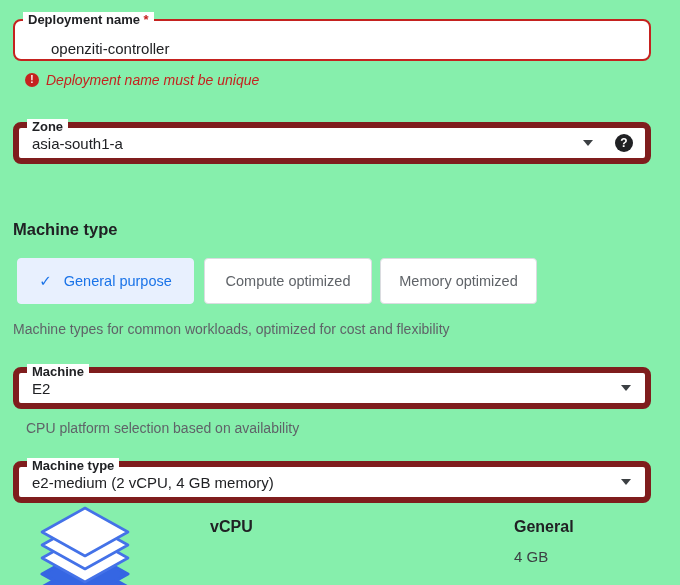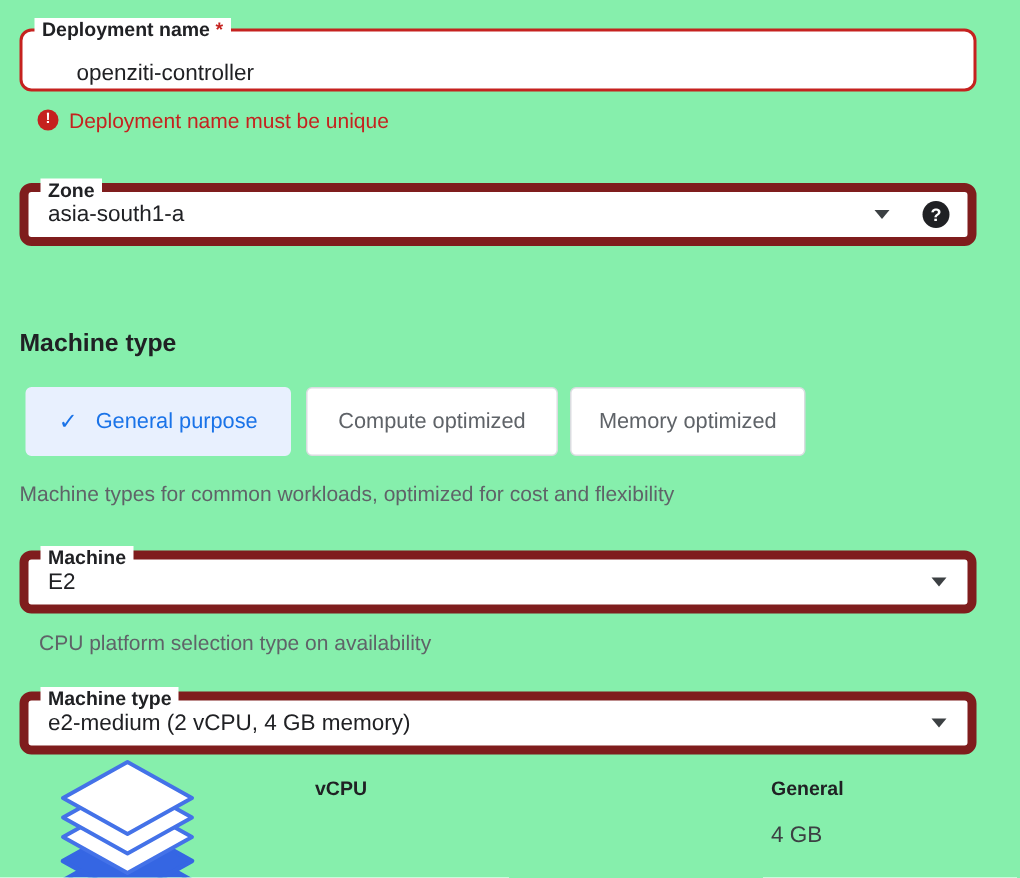--- a/index.html
+++ b/index.html
@@ -39,36 +39,36 @@
     width:18px; height:18px; border-radius:50%; background:#202124;
     color:#fff; font-size:12px; font-weight:bold; text-align:center; line-height:18px;
     cursor:pointer;
   }
   
   .error-row { position:absolute; left:25px; top:72px; display:flex; align-items:center; }
   .error-icon {
     width:14px; height:14px; border-radius:50%; background:#c5221f; color:#fff;
     font-size:10px; font-weight:bold; text-align:center; line-height:14px; flex:0 0 auto;
   }
-  .error-text { margin-left:7px; font-size:14px; color:#c5221f; white-space:nowrap; }
+  .error-text { margin-left:7px; font-size:14px; color:#c5221f; white-space:nowrap;font-style:italic; }
   
   .heading { position:absolute; left:13px; top:220px; font-size:16.5px; font-weight:bold; color:#202124; }
   .description { position:absolute; left:13px; top:321px; font-size:14px; color:#5f6368; }
   .helper { position:absolute; left:26px; top:420px; font-size:14px; color:#5f6368; }
   
   .tab {
     position:absolute; top:258px; height:46px; border-radius:4px;
     display:flex; align-items:center; justify-content:center;
     font-size:14.5px; font-weight:500; cursor:pointer;
   }
   .tab.selected { background:#e8f0fe; color:#1a73e8; border:1px solid #e8f0fe; }
   .tab.plain { background:#fff; color:#5f6368; border:1px solid #dadce0; }
   .tab .check { margin-right:12px; font-size:15px; font-weight:bold; color:#1a73e8; }
   
-  .spec-label { position:absolute; font-size:13px; font-weight:bold; color:#202124; }
+  .spec-label { position:absolute; font-size:16px; font-weight:bold; color:#202124; }
   .spec-value { position:absolute; font-size:15px; color:#3c4043; }
   .layers-svg { position:absolute; left:39px; top:506px; }
 </style>
 </head>
 <body>
 
 <div class="page">
 
   <div class="field error" style="top:19px;">
     <span class="flabel"><span>Deployment name</span>&nbsp;<span class="req">*</span></span>
@@ -101,21 +101,21 @@
   </div>
 
   <div class="description">Machine types for common workloads, optimized for cost and flexibility</div>
 
   <div class="field" style="top:367px;">
     <span class="flabel">Machine</span>
     <span class="fvalue-text">E2</span>
     <span class="caret" style="right:14px;"></span>
   </div>
 
-  <div class="helper">CPU platform selection type on availability</div>
+  <div class="helper">CPU platform selection based on availability</div>
 
   <div class="field" style="top:461px;">
     <span class="flabel">Machine type</span>
     <span class="fvalue-text">e2-medium (2 vCPU, 4 GB memory)</span>
     <span class="caret" style="right:14px;"></span>
   </div>
 
   <svg class="layers-svg" width="92" height="100" viewBox="0 0 92 100">
     <polygon points="46,57 89,81 46,100 3,81" fill="#3566e3" stroke="#3566e3" stroke-width="3" stroke-linejoin="round"></polygon>
     <polygon points="46,44 89,68 46,92 3,68" fill="#3566e3" stroke="#3566e3" stroke-width="3" stroke-linejoin="round"></polygon>

